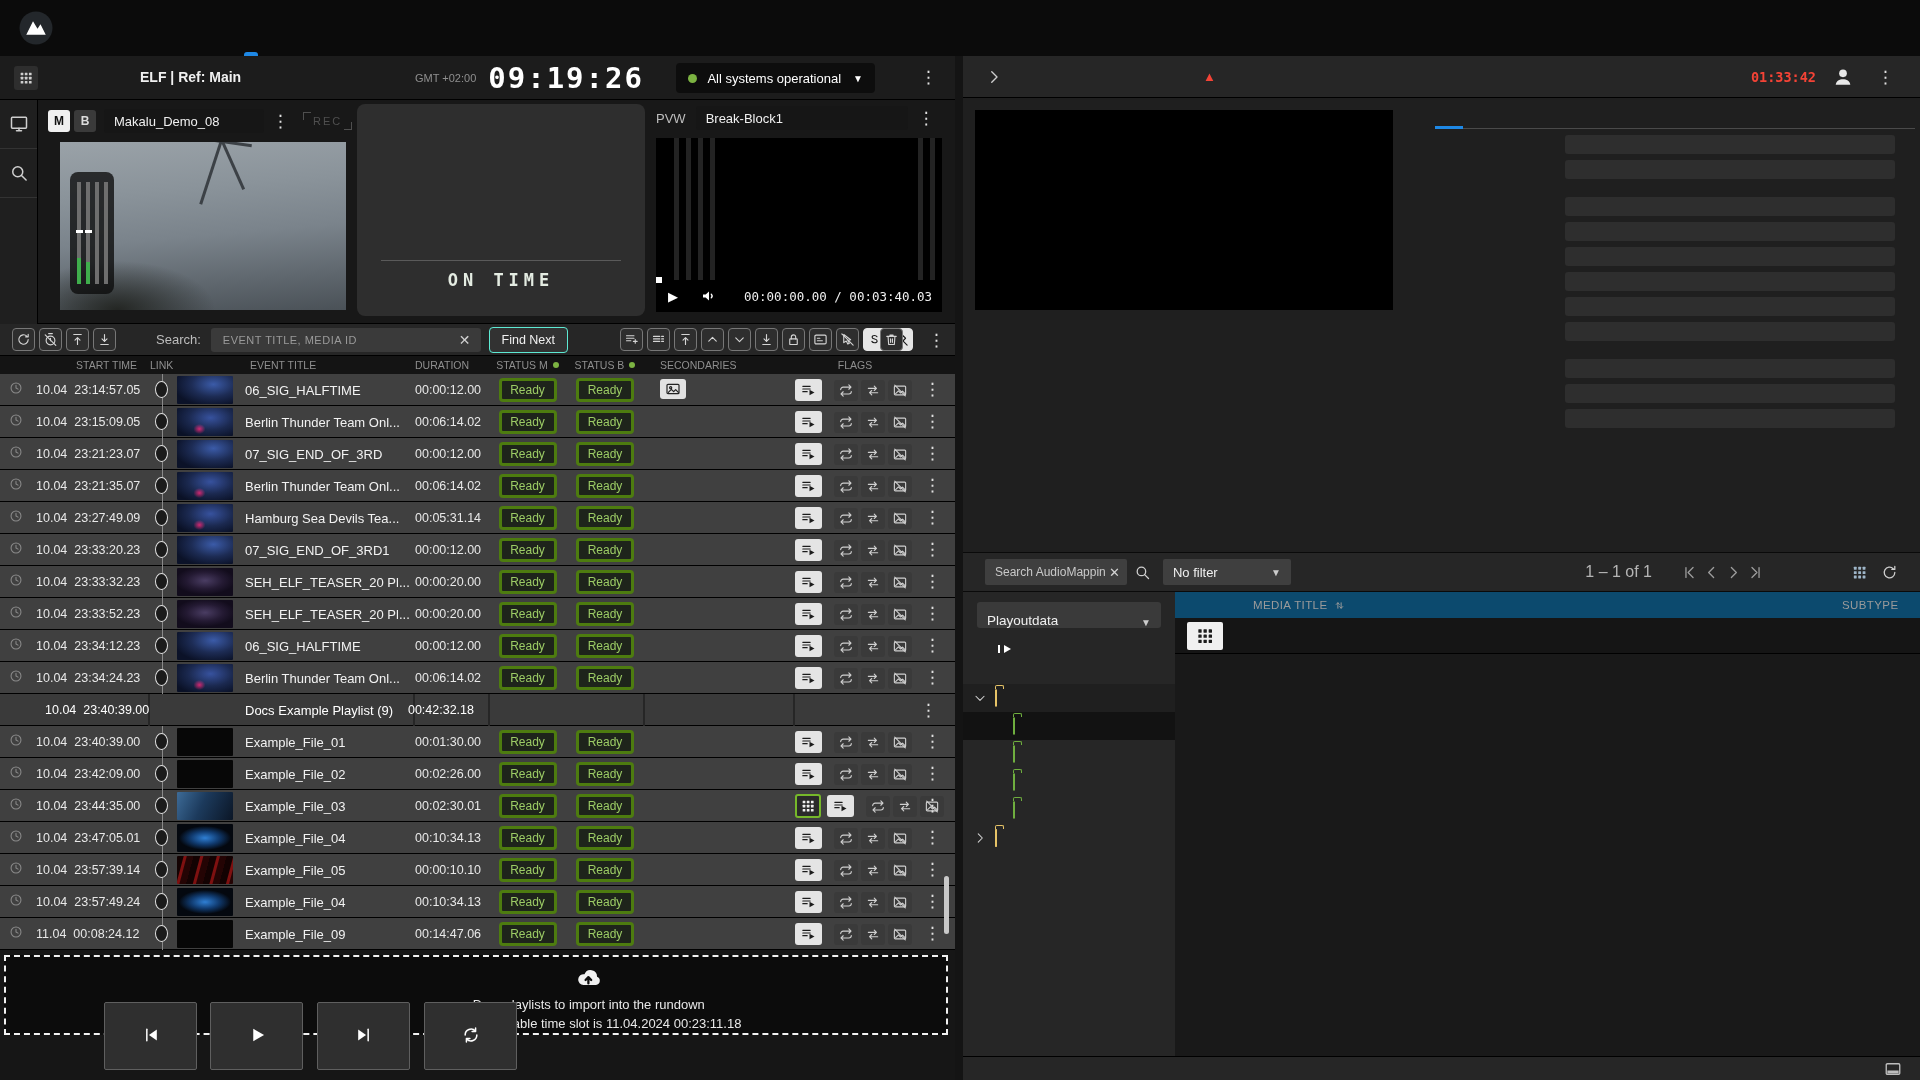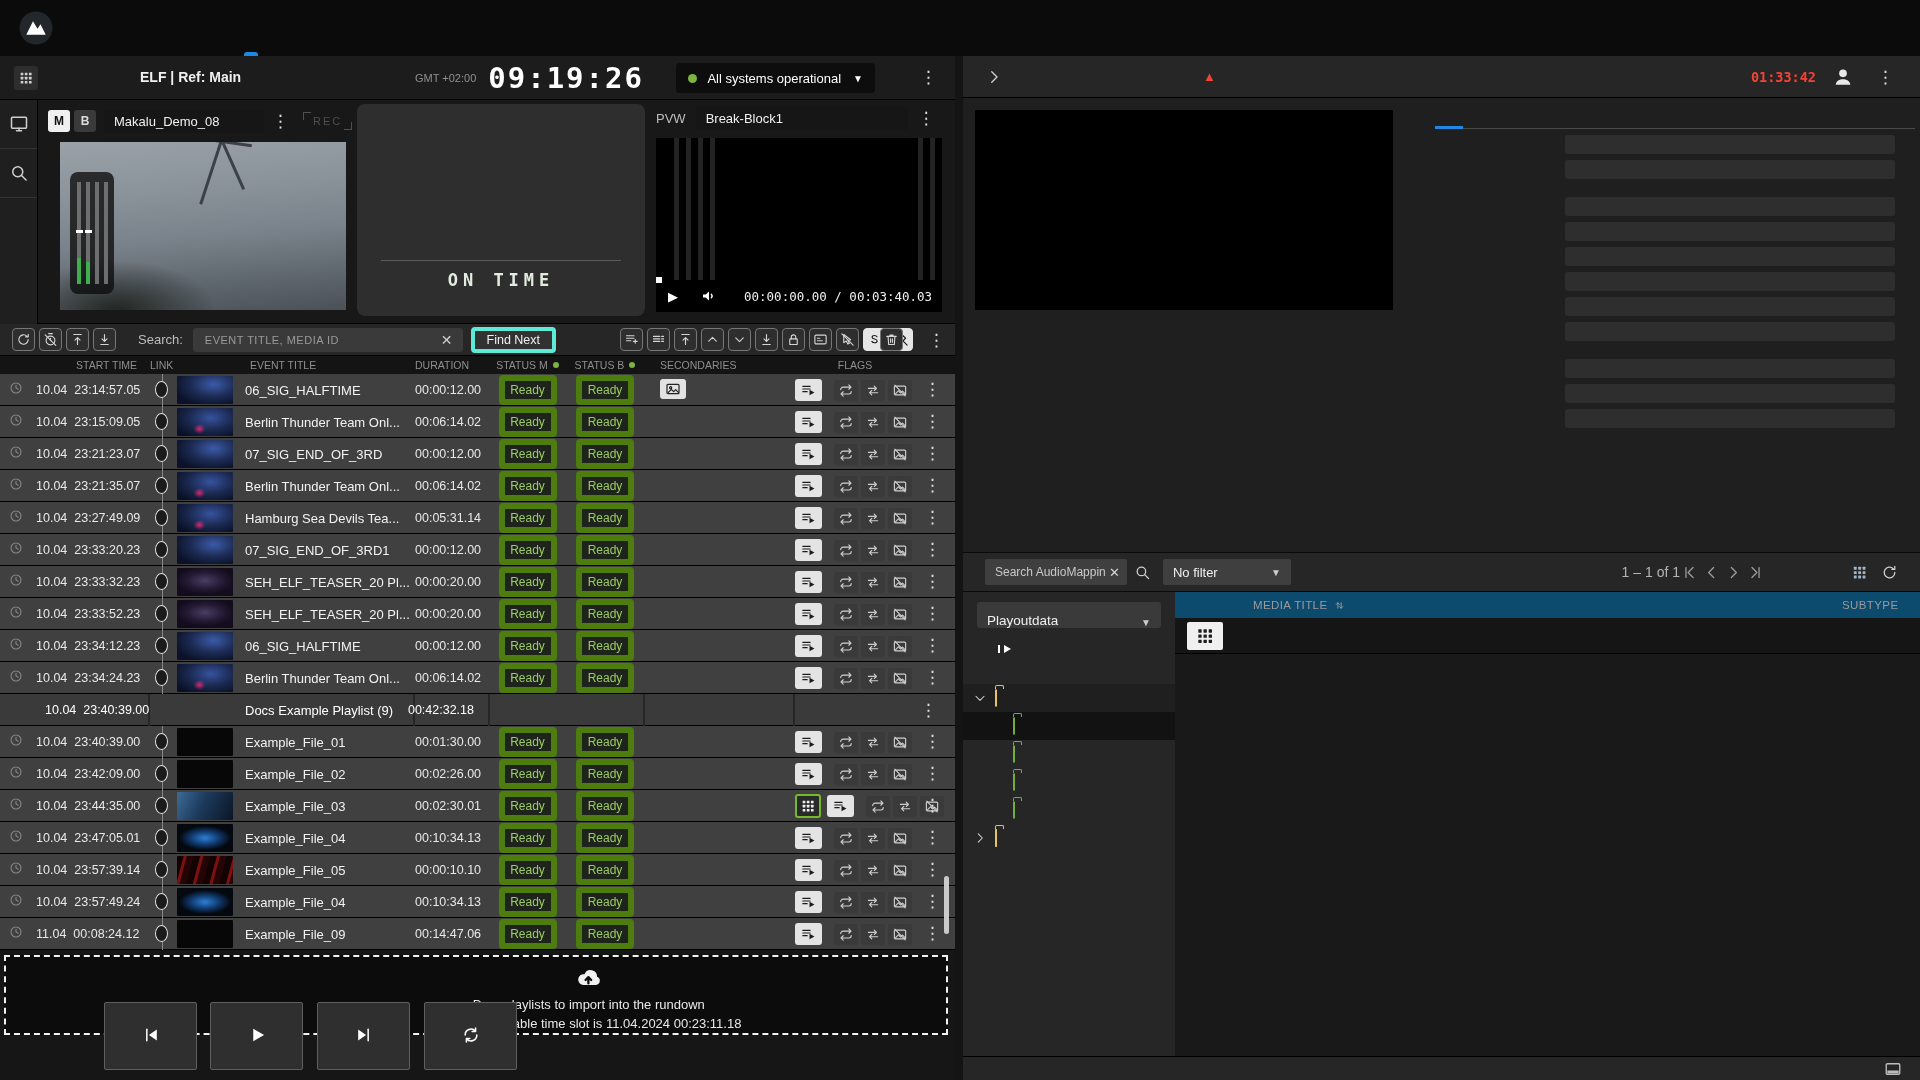--- a/index.html
+++ b/index.html
@@ -88,25 +88,25 @@
   #playhead { position:absolute; left:0; top:-3px; width:6px; height:6px; background:#fff; }
   #pvwplay { color:#fff; font-size:13px; margin-left:12px; cursor:pointer; }
   #pvwvol { width:18px; height:18px; color:#fff; margin-left:22px; cursor:pointer; }
   #pvwtc { margin-left:26px; font-size:12.5px; color:#f0f0f0; }
 
   
   #rtoolbar { position:relative; height:32px; background:#262626; border-bottom:1px solid #000; display:flex; align-items:center; }
   .tbtn { width:23px; height:23px; border:1px solid #777; border-radius:4px; background:#2e2e2e; color:#d5d5d5; padding:3px; margin-left:4px; cursor:pointer; flex:none; }
   .tbtn.lit { background:#e6e6e6; color:#1a1a1a; border-color:#e6e6e6; }
   #lefttb { display:flex; margin-left:8px; }
-  #searchlbl { margin-left:22px; font-size:13px; color:#bdbdbd; }
+  #searchlbl { margin-left:40px; font-size:13px; color:#bdbdbd; }
   #rsearch { margin-left:10px; width:270px; height:24px; background:#3a3a3a; border:none; border-radius:3px; color:#e0e0e0; font-size:11px; letter-spacing:.5px; padding:0 26px 0 12px; outline:none; }
   #rsearch::placeholder { color:#9a9a9a; }
   #rsearchx { margin-left:-22px; color:#d0d0d0; font-size:14px; cursor:pointer; z-index:2; }
-  #findnext { margin-left:18px; height:26px; padding:0 12px; background:#323232; border:4px solid #5eead4; border-radius:4px; color:#f0f0f0; font-size:12.5px; cursor:pointer; }
+  #findnext { margin-left:18px; height:26px; padding:0 12px; background:#323232; border:1px solid #5eead4; border-radius:4px; color:#f0f0f0; font-size:12.5px; cursor:pointer; }
   #righttb { display:flex; position:absolute; left:616px; }
   #tbtrash { position:absolute; left:876px; }
   #tbkebab { position:absolute; left:928px; top:8px; }
 
   
   .rgrid { display:grid; grid-template-columns:36px 114px 25px 70px 170px 75px 75px 80px 150px 120px 35px; }
   #rhead { height:18px; background:#141414; font-size:10.5px; color:#8f8f8f; align-items:center; }
   #rhead div { white-space:nowrap; }
   .hdot { display:inline-block; width:6px; height:6px; border-radius:50%; background:#7cb342; margin-left:5px; vertical-align:1px; }
   #rows { position:relative; }
@@ -122,21 +122,21 @@
   .th-space1 { background:radial-gradient(40px 22px at 65% 30%, #3b5ba8 0%, #1d2c55 55%, #0b1228 100%); }
   .th-space2 { background:radial-gradient(40px 22px at 60% 35%, #37529e 0%, #1b2950 55%, #0a1126 100%), radial-gradient(6px 5px at 40% 75%, #c03, transparent); background-blend-mode:screen; }
   .th-teaser { background:radial-gradient(30px 14px at 50% 45%, #4a3d63 0%, #241a33 60%, #120c1c 100%); }
   .th-black { background:#070707; }
   .th-blue { background:linear-gradient(115deg, #3d6b97 0%, #1c3a5c 45%, #0b1626 100%); }
   .th-logo { background:radial-gradient(26px 12px at 50% 50%, #2f7fd4 0%, #103a6e 55%, #04080f 100%); }
   .th-red { background:repeating-linear-gradient(105deg, #130202 0 6px, #7e1010 7px 9px, #240404 10px 16px); }
   .c-title { font-size:13px; color:#f2f2f2; white-space:nowrap; overflow:hidden; }
   .c-dur { font-size:12.5px; color:#e8e8e8; text-align:right; padding-right:14px; }
   .c-st { text-align:center; }
-  .badge { display:inline-block; min-width:58px; padding:2px 0; border:6px solid #4d7c0f; border-radius:4px; background:#1e241b; color:#9ccc65; font-size:12px; }
+  .badge { display:inline-block; min-width:58px; padding:2px 0; border:3px solid #4d7c0f; border-radius:4px; background:#1e241b; color:#9ccc65; font-size:12px; }
   .c-sec { padding-left:15px; }
   .secbadge { width:26px; height:20px; background:#e2e2e2; border-radius:3px; color:#222; padding:2px 4px; cursor:pointer; }
   .c-flags { display:flex; align-items:center; }
   .fbtn { width:24px; height:21px; border-radius:3px; background:#3a3a3a; color:#cfcfcf; padding:3px 4px; cursor:pointer; flex:none; }
   .fbtn.light { background:#e4e4e4; color:#1c1c1c; width:27px; height:22px; }
   .fbtn + .fbtn { margin-left:3px; }
   .fgap { width:12px; flex:none; }
   .gridbadge { width:26px; height:24px; background:#2a2a2a; border:2.5px solid #76b82a; border-radius:3px; color:#f0f0f0; padding:2px 3px; margin-right:6px; cursor:pointer; flex:none; }
   .c-kebab { text-align:center; }
   
@@ -183,21 +183,21 @@
   .mfrow.gap { margin-top:17px; }
   .mfrow .ml { width:116px; font-size:13.5px; color:#a8a8a8; }
   .mfrow .mi { width:330px; height:19px; background:#2e2e2e; border-radius:3px; cursor:text; }
 
   #btoolbar { position:relative; height:40px; background:#262626; border-top:1px solid #0a0a0a; border-bottom:1px solid #0a0a0a; display:flex; align-items:center; }
   #bsearch { margin-left:22px; width:142px; height:26px; background:#3f3f3f; border:none; border-radius:2px; color:#c9c9c9; font-size:12px; padding:0 22px 0 10px; outline:none; }
   #bsearchx { margin-left:-18px; color:#d5d5d5; font-size:13px; cursor:pointer; z-index:2; }
   #bmag { width:17px; height:17px; color:#cfcfcf; margin-left:14px; cursor:pointer; }
   #bfilter { margin-left:12px; width:128px; height:26px; background:#3f3f3f; border-radius:2px; display:flex; align-items:center; font-size:13px; color:#f0f0f0; padding:0 10px; cursor:pointer; }
   #bfilter .caret { margin-left:auto; font-size:10px; color:#ccc; }
-  #bpage { position:absolute; right:240px; font-size:14px; color:#b5b5b5; }
+  #bpage { position:absolute; right:268px; font-size:16px; color:#b5b5b5; }
   .pgbtn { position:absolute; width:17px; height:17px; color:#9e9e9e; cursor:pointer; top:11px; }
   #pgf { right:222px; } #pgp { right:200px; } #pgn { right:178px; } #pgl { right:156px; }
   #bgrid { position:absolute; right:52px; width:17px; height:17px; color:#9fb6c9; cursor:pointer; }
   #brefresh { position:absolute; right:22px; width:17px; height:17px; color:#cfcfcf; cursor:pointer; }
 
   #bbody { position:relative; height:464px; }
   #tree { position:absolute; left:0; top:0; width:212px; height:464px; background:#262626; }
   #rootsel { margin:10px 0 0 14px; width:184px; height:26px; background:#3a3a3a; border-radius:3px; display:flex; align-items:flex-end; font-size:13.5px; color:#f0f0f0; padding:0 10px; cursor:pointer; }
   #rootsel .caret { margin-left:auto; font-size:10px; color:#ccc; }
   .titem { position:relative; height:28px; display:flex; align-items:center; font-size:14px; color:#ececec; cursor:pointer; }

